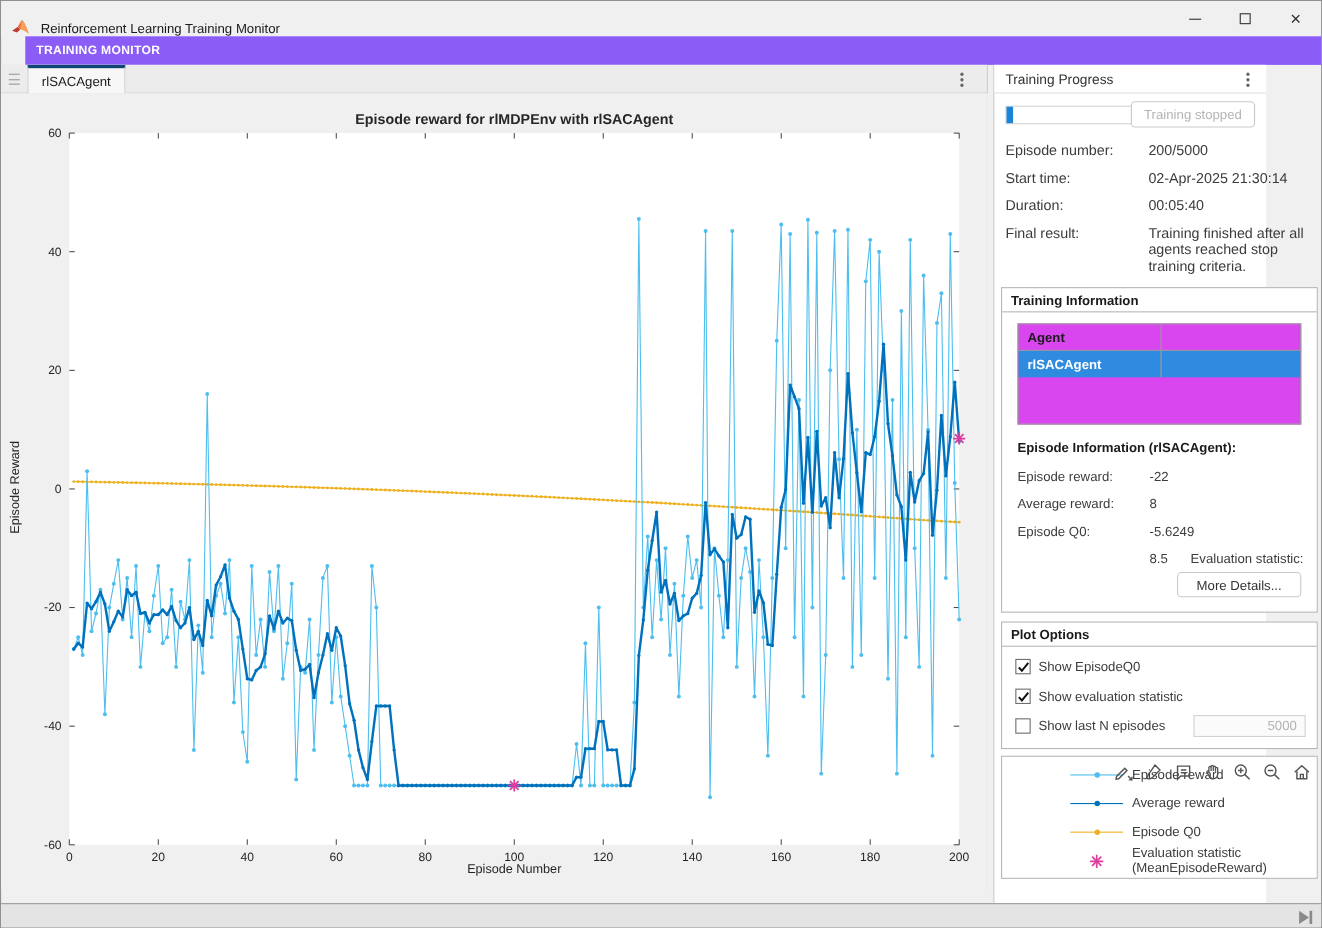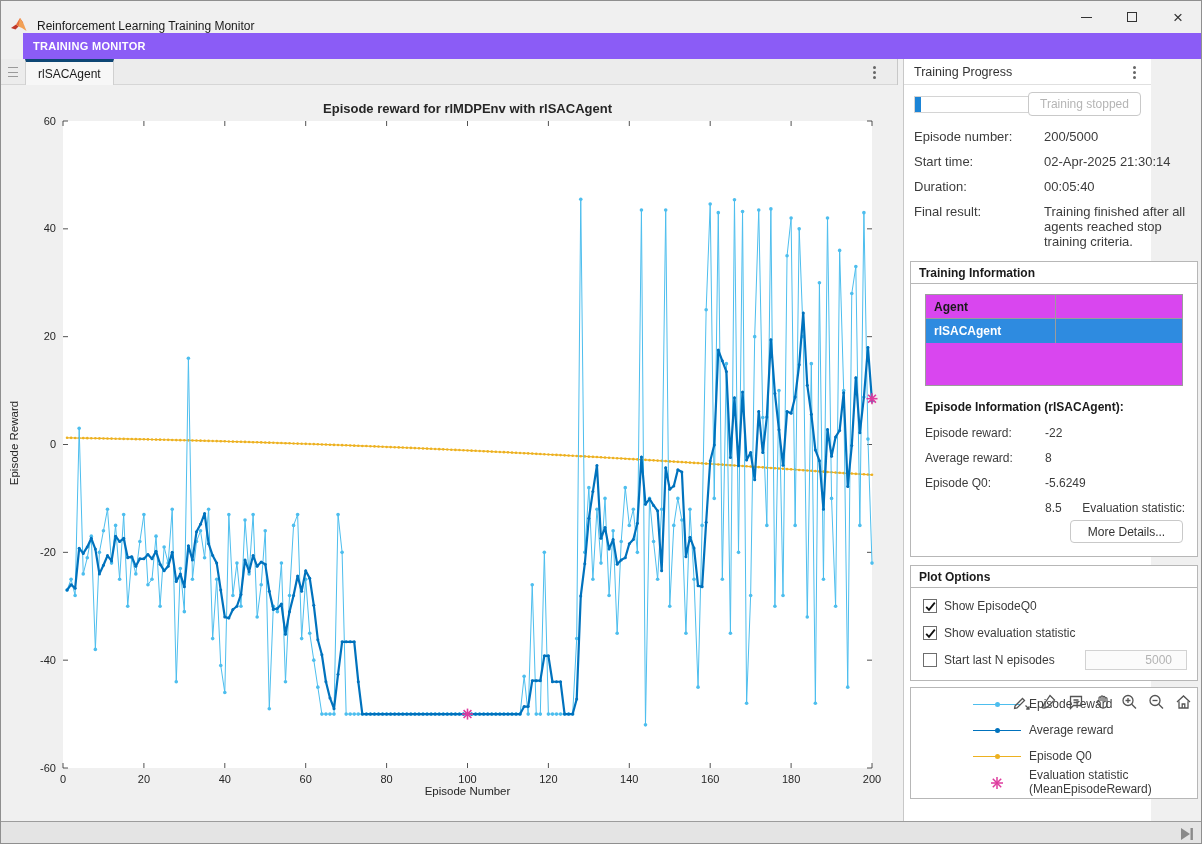--- a/index.html
+++ b/index.html
@@ -68,21 +68,21 @@
   #agents-table .tr.sel{background:#2e8be0;color:#fff;font-weight:bold;}
   .ep-head{position:absolute;left:14px;top:138px;font-size:12px;font-weight:bold;color:#1a1a1a;}
   .ep-row{position:absolute;left:14px;width:260px;font-size:12px;color:#3c3c3c;}
   .ep-row .val{position:absolute;left:120px;top:0;}
   #more-btn{position:absolute;right:14px;top:258px;width:113px;height:23px;}
   #po-box{top:506px;height:116px;}
   .cbrow{position:absolute;left:12px;display:flex;align-items:center;font-size:12px;color:#3c3c3c;}
   .checkbox{width:14px;height:14px;border:1px solid #6e6e6e;background:#fff;margin-right:7px;position:relative;flex:none;}
   .checkbox.checked svg{position:absolute;left:0px;top:0px;}
   #nep-input{position:absolute;right:10px;top:84px;width:102px;height:20px;border:1px solid #d2d2d2;background:#fbfbfb;
-    font-size:12px;color:#b3b3b3;text-align:right;padding-right:14px;font-family:"Liberation Sans",sans-serif;}
+    font-size:12px;color:#b3b3b3;text-align:right;padding-right:7px;font-family:"Liberation Sans",sans-serif;}
   #legend-box{top:628px;height:112px;}
   .lg-row{position:absolute;left:0;width:100%;height:18px;}
   .lg-line{position:absolute;left:62px;top:8px;width:48px;height:0;border-top:1.6px solid #000;}
   .lg-dot{position:absolute;left:84px;top:5.5px;width:5px;height:5px;border-radius:50%;}
   .lg-label{position:absolute;left:118px;top:1px;font-size:12px;color:#3c3c3c;white-space:nowrap;}
   #axes-toolbar{position:absolute;left:100px;top:4px;display:flex;gap:7px;background:transparent;}
   #axes-toolbar .tb-icon{width:20px;height:20px;display:flex;align-items:center;justify-content:center;}
   svg{display:block;}
 </style>
 </head>
@@ -888,21 +888,21 @@
       <div class="cbrow" style="top:60px;">
         <span class="checkbox checked">
           <svg width="13" height="13" viewBox="0 0 13 13">
               <polyline points="2.2,6.8 5,9.8 10.8,2.6" fill="none" stroke="#111" stroke-width="1.8"></polyline>
             </svg>
         </span>
         <span>Show evaluation statistic</span>
       </div>
       <div class="cbrow" style="top:87px;">
         <span class="checkbox"></span>
-        <span>Start last N episodes</span>
+        <span>Show last N episodes</span>
       </div>
       <input id="nep-input" disabled="" value="5000" style="">
     </div>
 
     <div class="groupbox" id="legend-box">
       <div class="lg-row" style="top:8px;">
         <span class="lg-line" id="lg-line-0" style="border-top-color: rgb(77, 190, 238);"></span>
         <span class="lg-dot" id="lg-dot-0" style="background: rgb(77, 190, 238);"></span>
         <span class="lg-label">Episode reward</span>
       </div>

